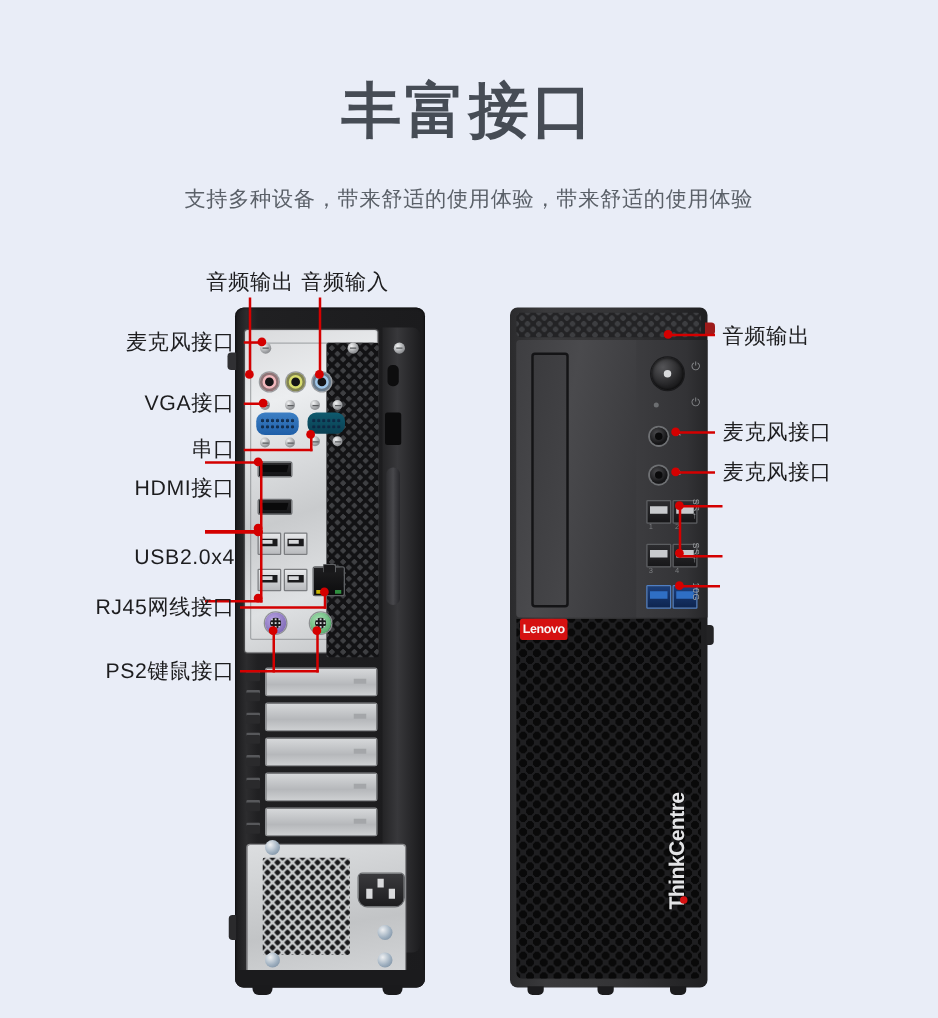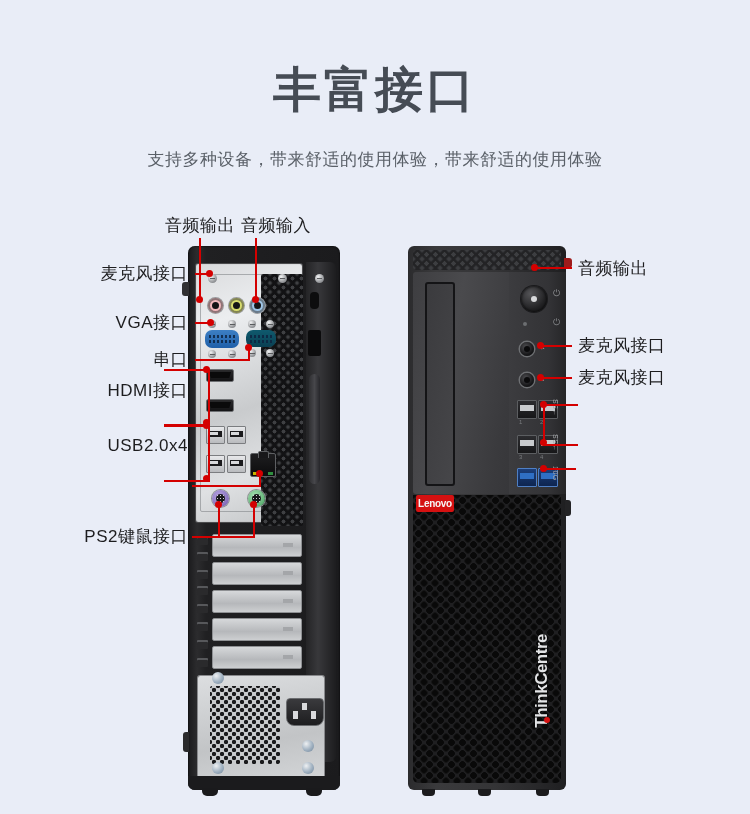--- a/index.html
+++ b/index.html
@@ -392,20 +392,21 @@
   <div class="brk right" style="left:164px;top:369px;width:44px;height:53px;"></div>
   <div class="ln h" style="left:188px;top:390px;width:0;"></div>
   <div class="dot" style="left:203px;top:366px;"></div>
   <div class="dot" style="left:203px;top:419px;"></div>
 
   <div class="lbl r" style="left:188px;top:436px;">USB2.0x4</div>
   <div class="brk right" style="left:164px;top:425px;width:44px;height:53px;"></div>
   <div class="dot" style="left:203px;top:422px;"></div>
   <div class="dot" style="left:203px;top:475px;"></div>
 
+  <div class="lbl r" style="left:188px;top:474px;">RJ45网线接口</div>
   <div class="ln h" style="left:192px;top:485px;width:69px;"></div>
   <div class="ln v" style="left:259px;top:473px;height:14px;"></div>
   <div class="dot" style="left:256px;top:470px;"></div>
 
   <div class="lbl r" style="left:188px;top:525px;">PS2键鼠接口</div>
   <div class="ln h" style="left:192px;top:536px;width:63px;"></div>
   <div class="ln v" style="left:218px;top:505px;height:33px;"></div>
   <div class="ln v" style="left:253px;top:505px;height:33px;"></div>
   <div class="dot" style="left:215px;top:501px;"></div>
   <div class="dot" style="left:250px;top:501px;"></div>

